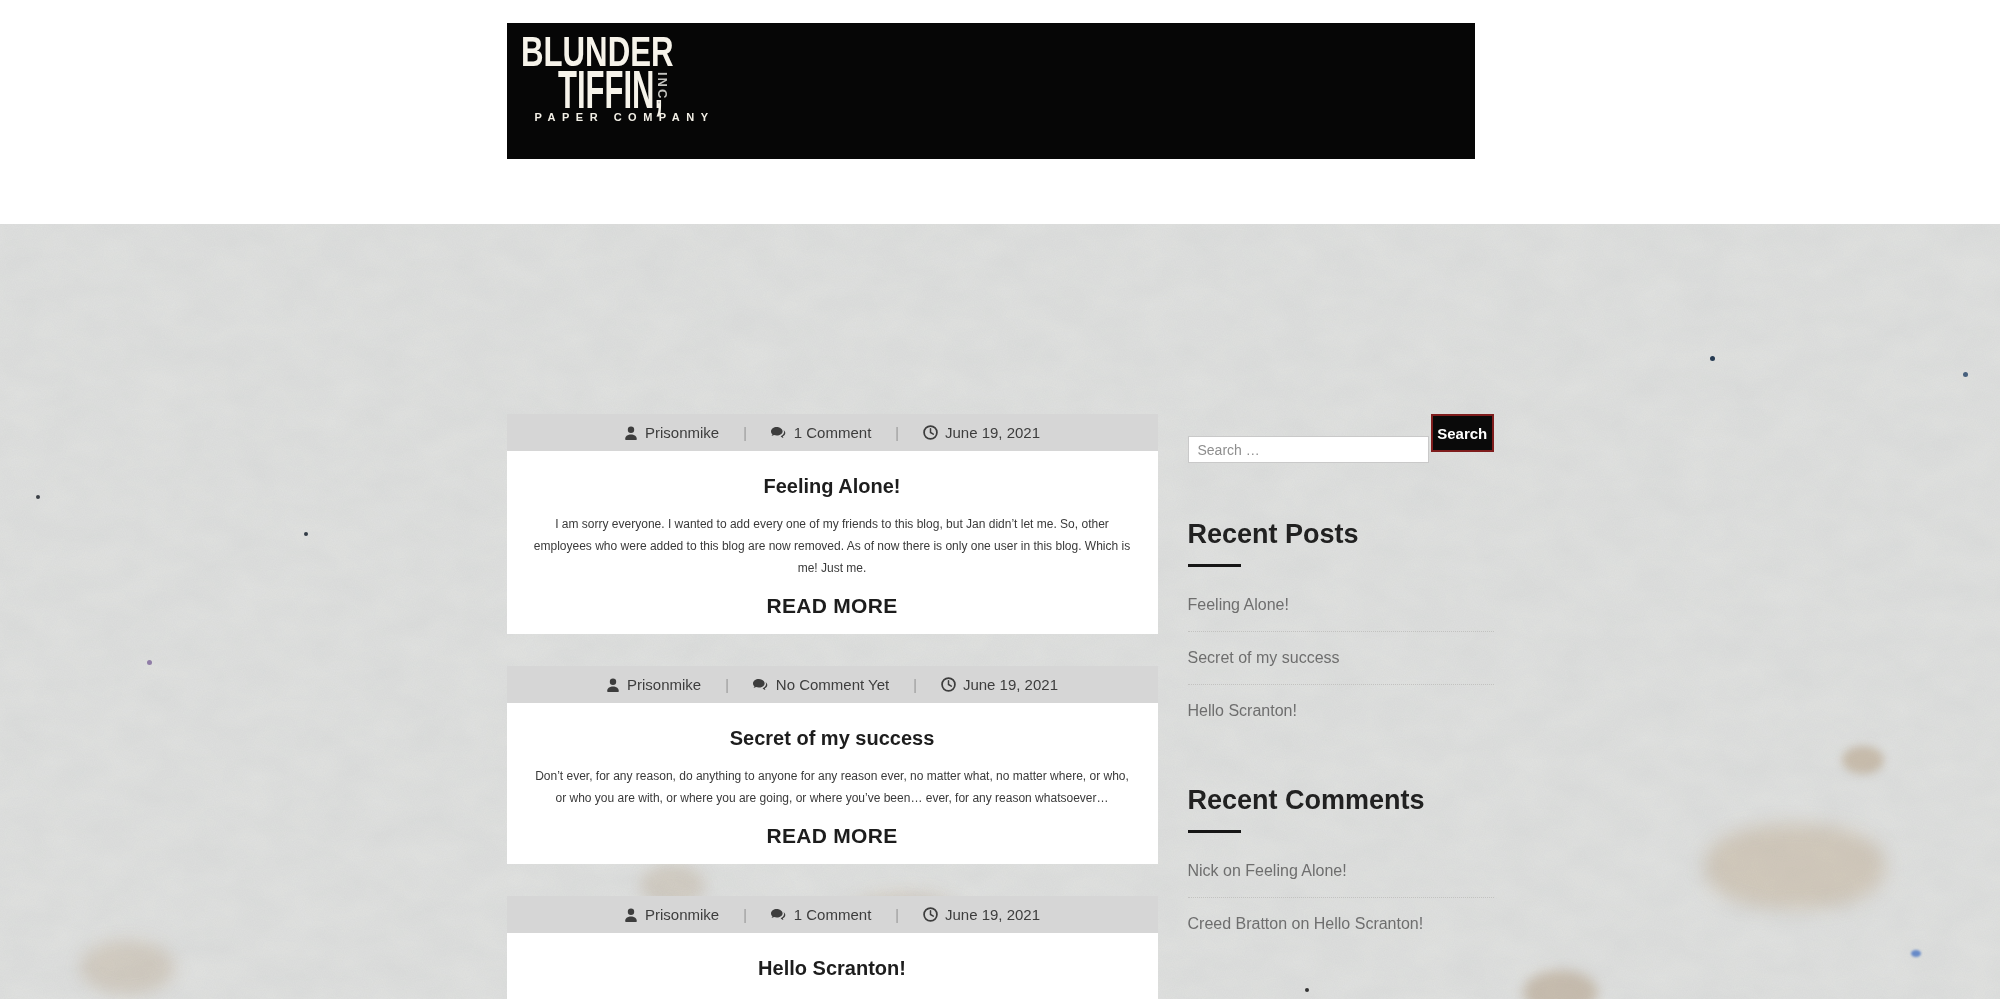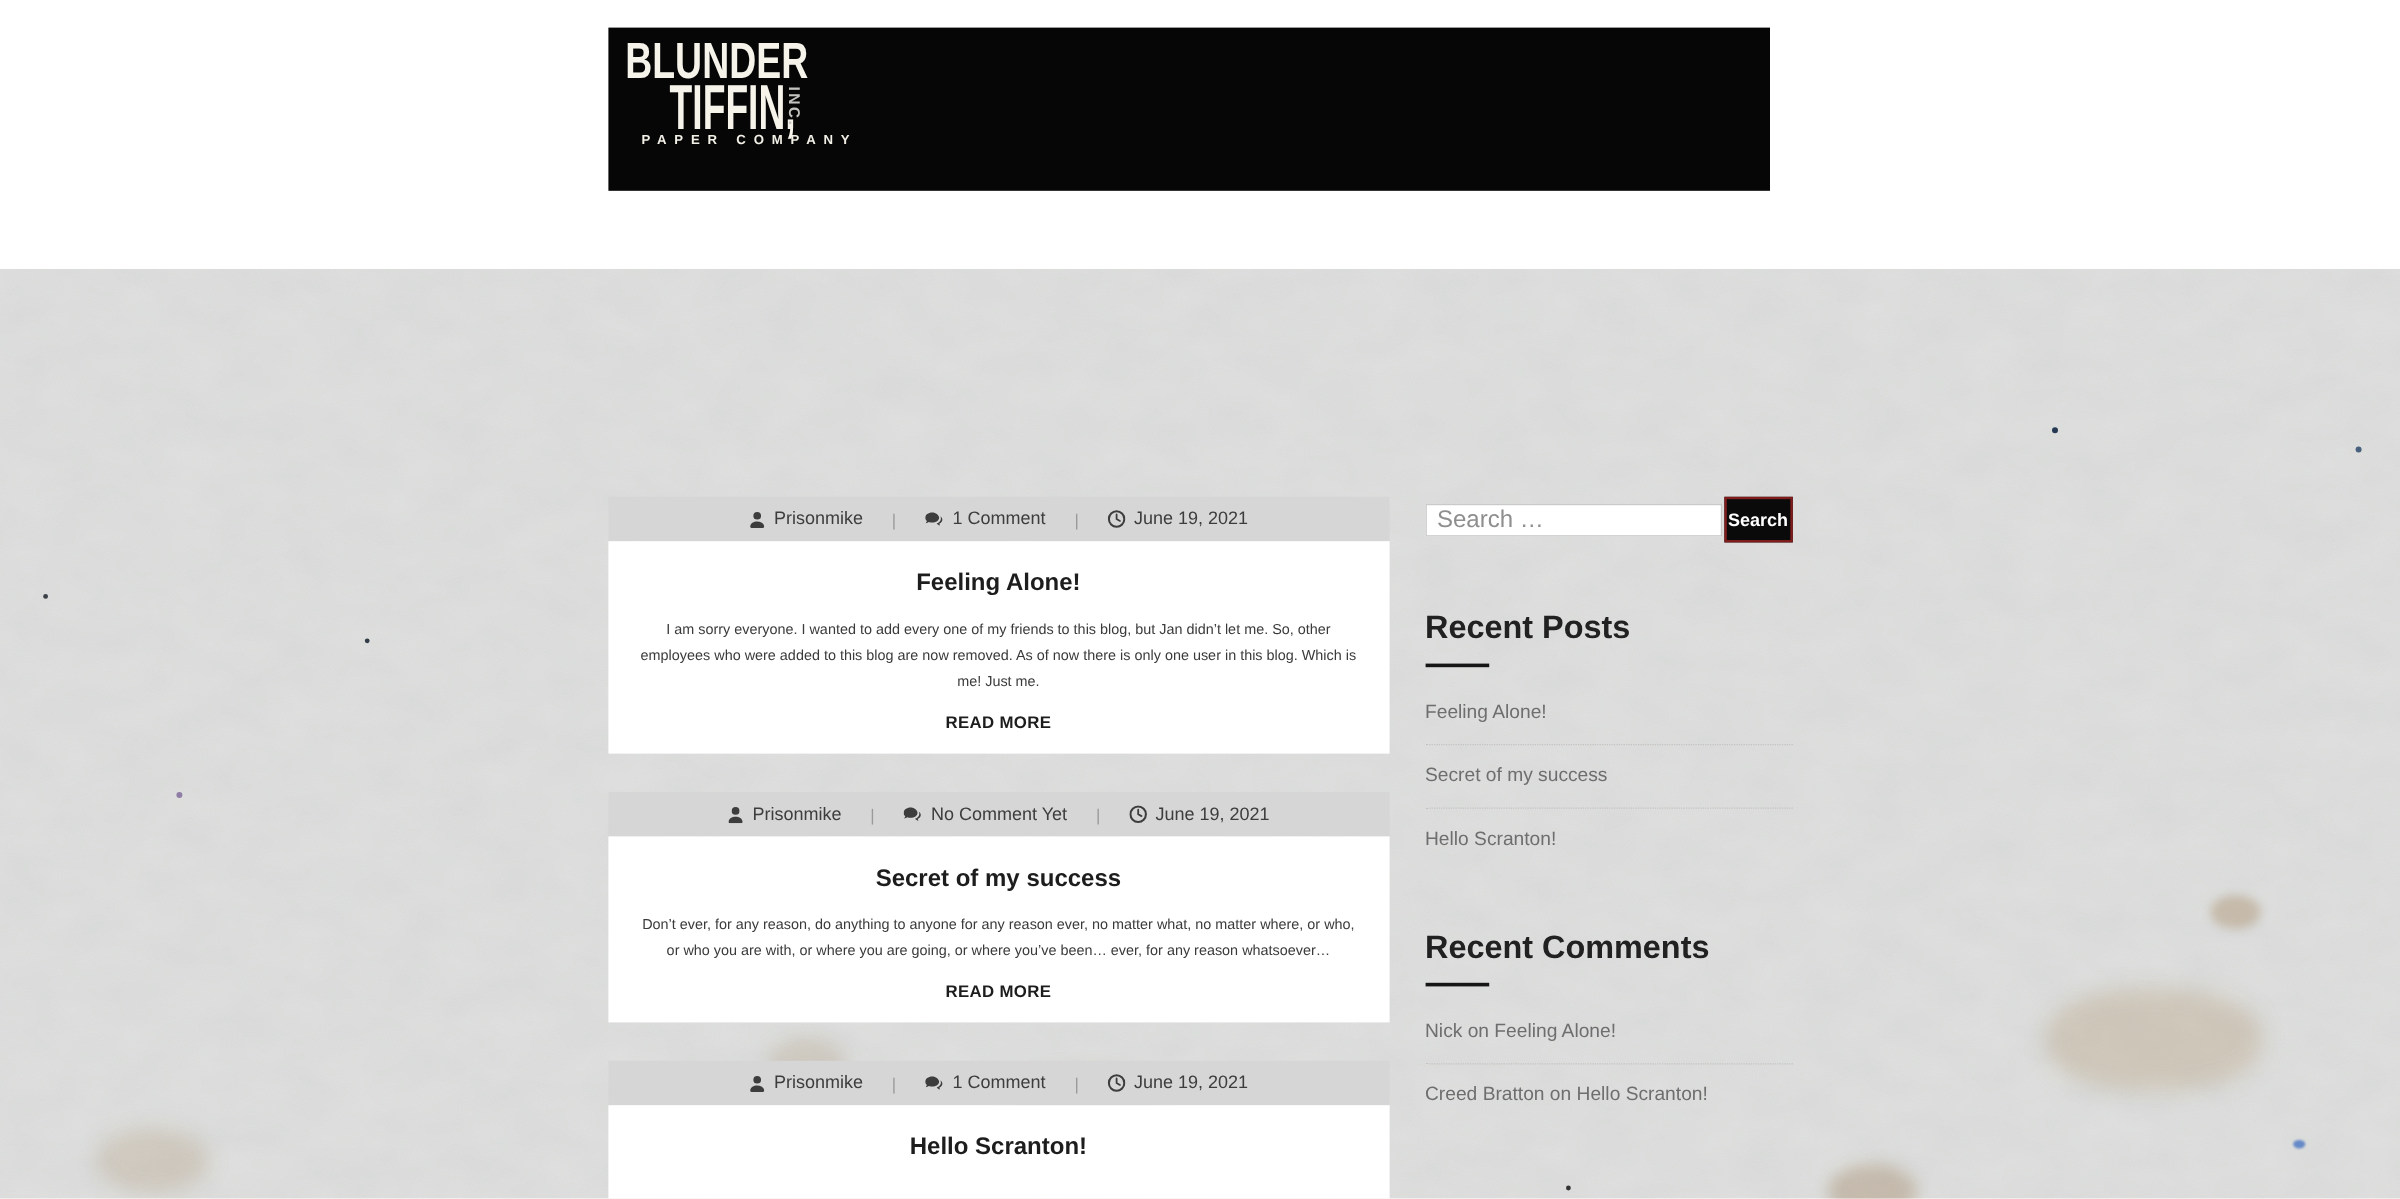--- a/index.html
+++ b/index.html
@@ -44,29 +44,29 @@
   .content{width:651px;}
   .post{margin-bottom:32px;}
   .post-meta{height:37px;background:#d6d6d6;display:flex;align-items:center;justify-content:center;
              gap:24px;font-size:15px;color:#3d3d3d;}
   .meta-item{display:flex;align-items:center;gap:7px;cursor:pointer;}
   .meta-item svg{display:block;}
   .meta-sep{color:#9a9a9a;font-size:14px;}
   .post-body{background:#fff;padding:24px 26px 16px;text-align:center;}
   .post-title{margin:0 0 15px;font-size:20px;font-weight:bold;color:#1d1d1d;cursor:pointer;}
   .post-excerpt{margin:0 0 15px;font-size:12px;line-height:22px;color:#3a3a3a;}
-  .read-more{display:inline-block;font-size:14px;font-weight:bold;color:#1d1d1d;
+  .read-more{display:inline-block;font-size:21px;font-weight:bold;color:#1d1d1d;
              letter-spacing:.3px;cursor:pointer;}
   .post:last-child .post-body{min-height:120px;}
 
   
   .sidebar{width:306px;margin-left:30px;}
   .search-row{display:flex;align-items:flex-start;}
-  .search-input{width:247px;height:27px;box-sizing:border-box;margin-top:6px;border:1px solid #c9c9c9;
-                padding:0 9px;font-size:20px;color:#444;background:#fff;outline:none;
+  .search-input{width:247px;height:27px;box-sizing:border-box;margin-top:22px;border:1px solid #c9c9c9;
+                padding:0 9px;font-size:14px;color:#444;background:#fff;outline:none;
                 font-family:"Liberation Sans",sans-serif;}
   .search-input::placeholder{color:#8e8e8e;}
   .search-btn{margin-left:2px;width:64px;height:38px;background:#0a0a0a;color:#fff;font-weight:bold;
               font-size:15px;border:2px solid #7f1d1d;box-sizing:border-box;cursor:pointer;
               font-family:"Liberation Sans",sans-serif;padding:0;}
   .widget{margin-top:56px;}
   .widget h2{margin:0;font-size:27px;font-weight:bold;color:#212121;line-height:1.15;}
   .widget-rule{width:53px;height:3px;background:#161616;margin-top:14px;}
   .widget ul{list-style:none;margin:12px 0 0;padding:0;}
   .widget li{padding:17px 0;font-size:16px;color:#6e6e6e;border-bottom:1px dotted #c2c2c0;cursor:pointer;}

